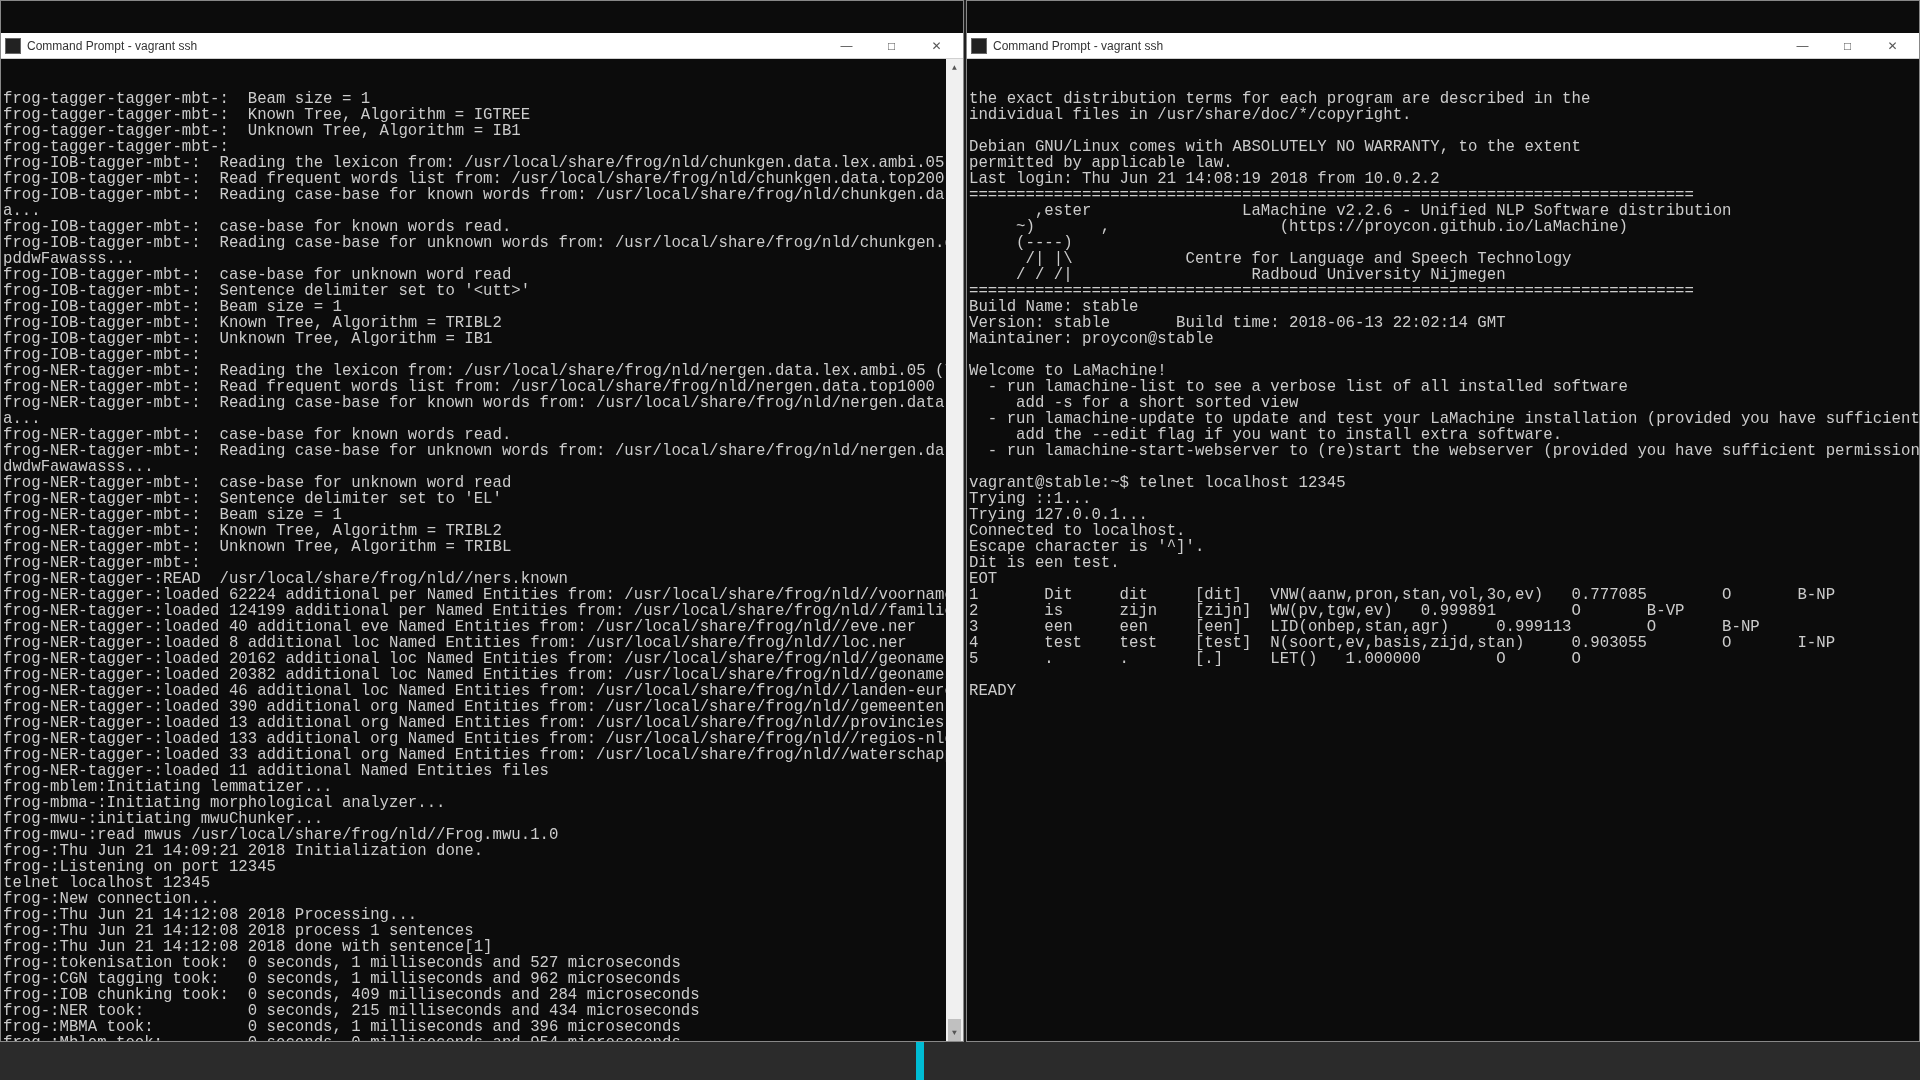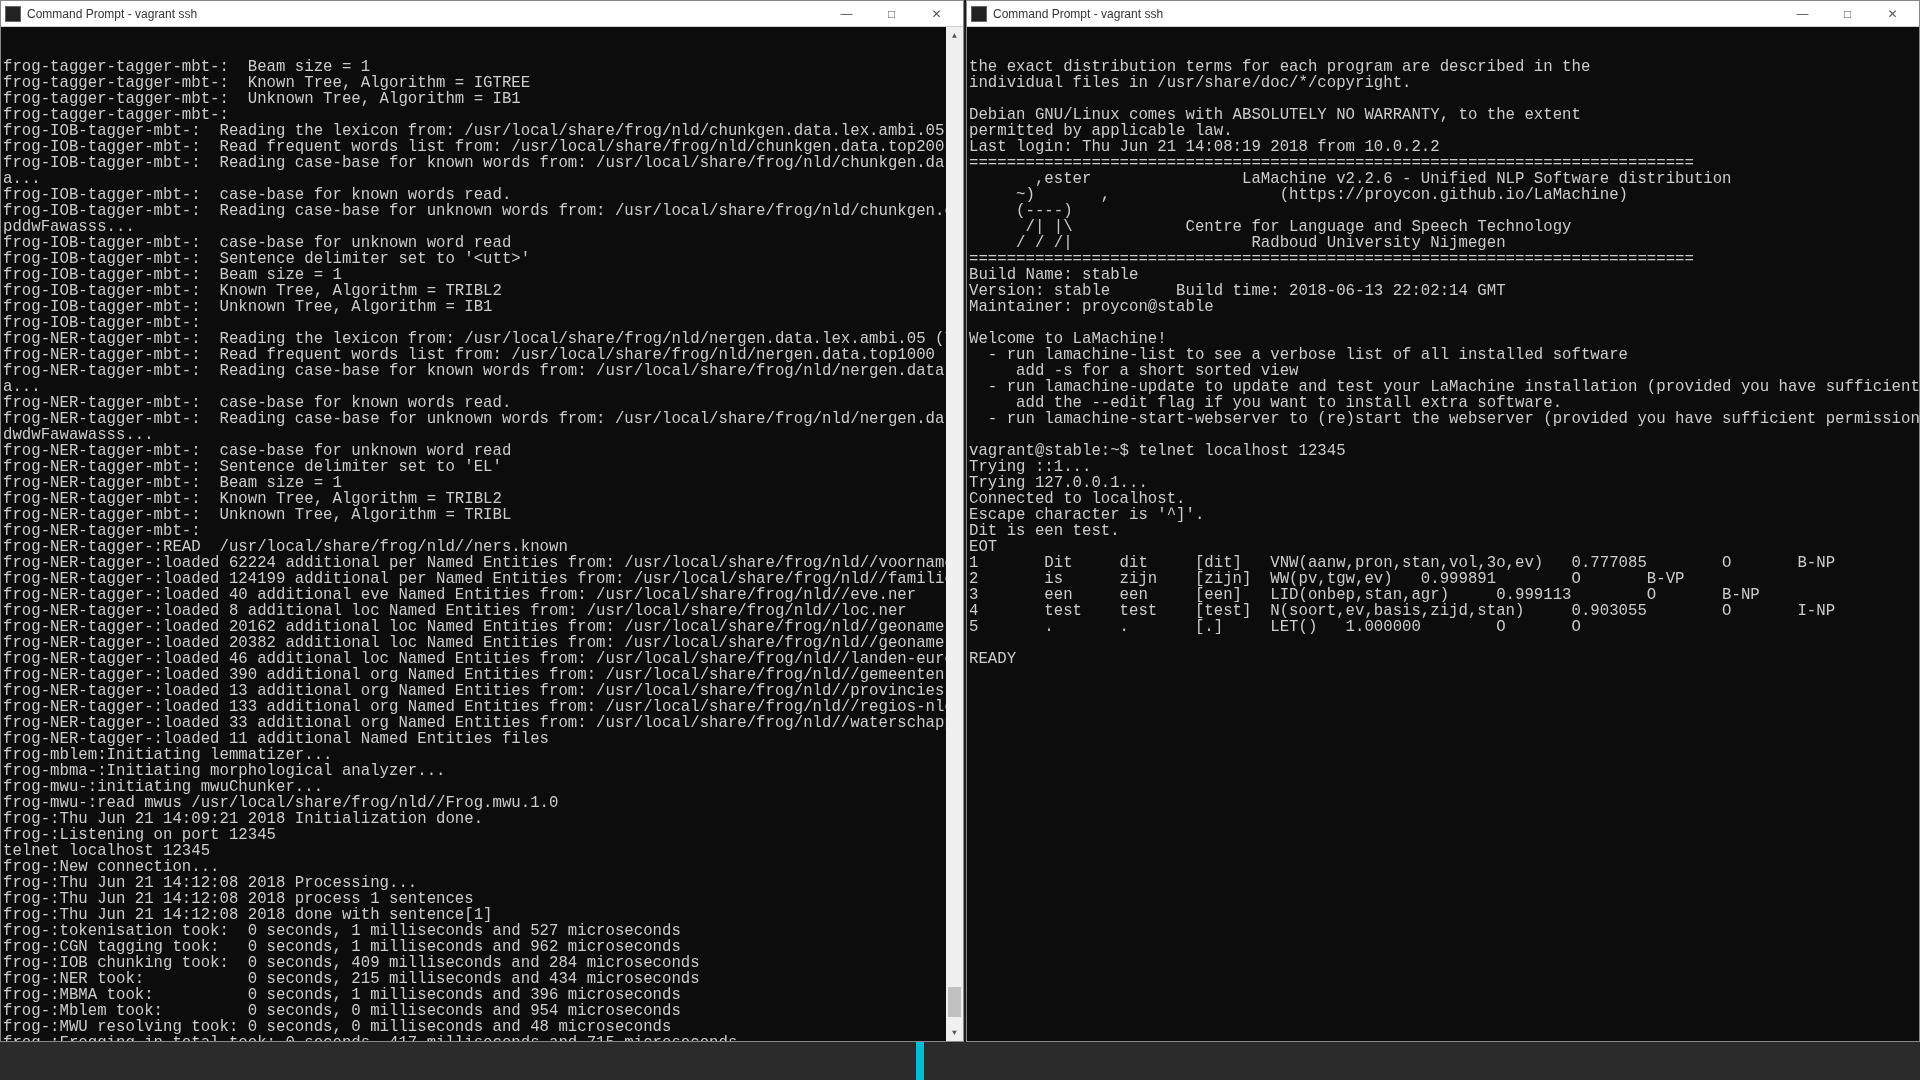--- a/index.html
+++ b/index.html
@@ -14,20 +14,21 @@
   }
   .window-left { left: 0; top: 0; width: 964px; height: 1042px; }
   .window-right { left: 966px; top: 0; width: 954px; height: 1042px; }
   .titlebar {
     height: 26px;
     background: #ffffff;
     display: flex;
     align-items: center;
     padding: 0 4px;
     border-bottom: 1px solid #d0d0d0;
+    margin-top: 32px;
   }
   .titlebar .app-icon {
     width: 16px; height: 16px;
     background: #222;
     border: 1px solid #666;
     margin-right: 6px;
     display: inline-block;
   }
   .titlebar .title {
     font-size: 12px;

